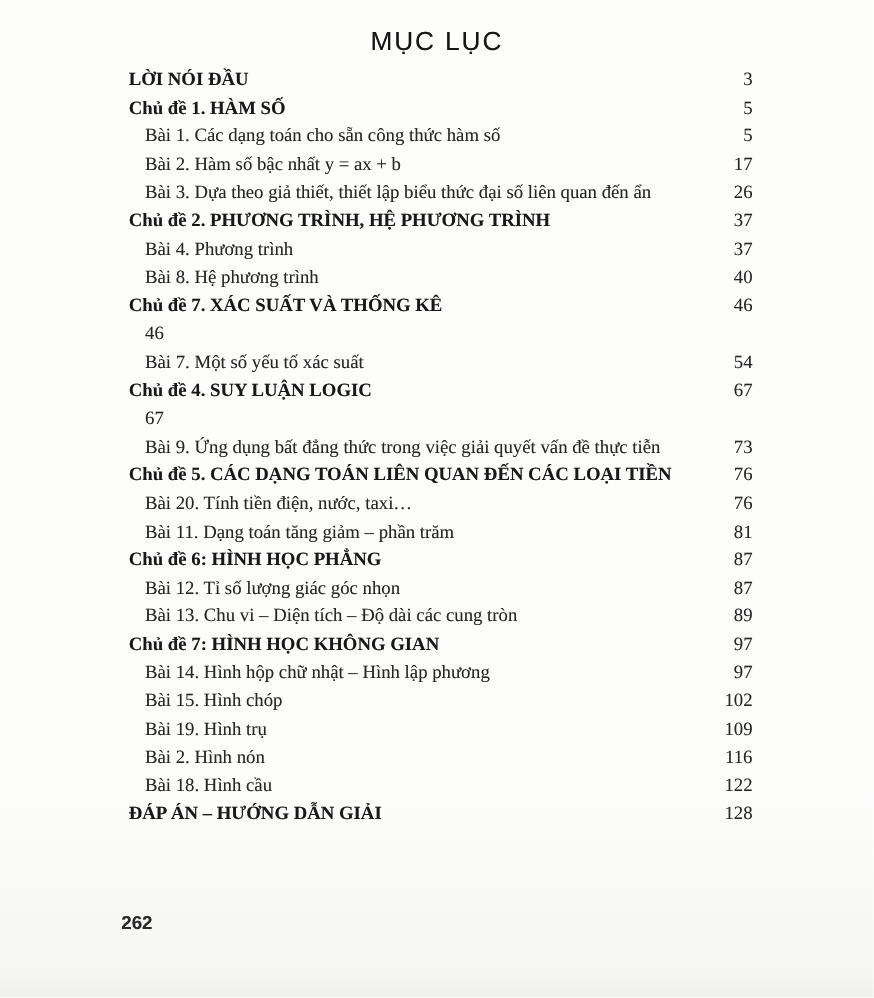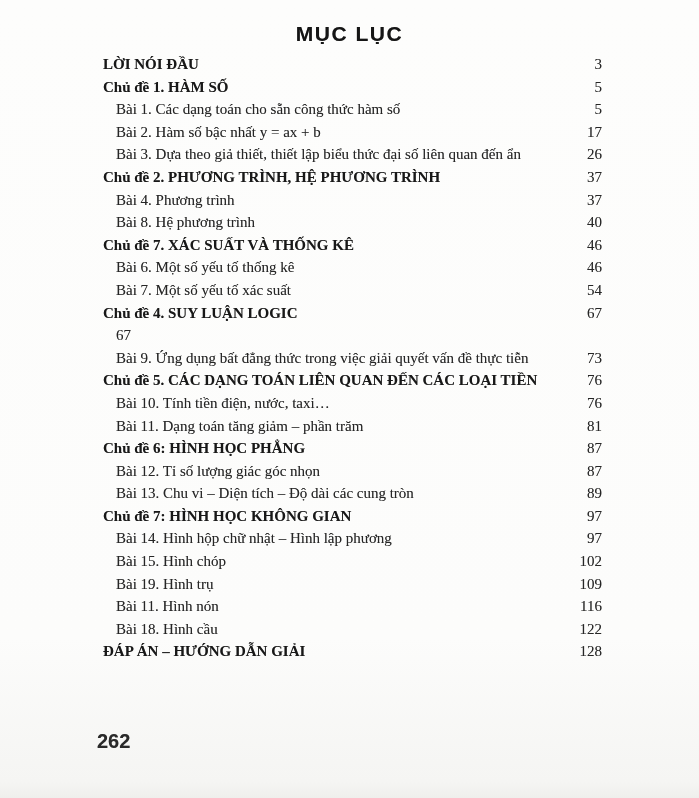--- a/index.html
+++ b/index.html
@@ -16,21 +16,21 @@
     font-family: "Liberation Serif", serif;
     color: #222222;
   }
   .page-title {
     position: absolute;
     top: 22px;
     left: 0;
     width: 100%;
     text-align: center;
     font-family: "Liberation Sans", sans-serif;
-    font-weight: bold;
+    font-weight: normal;
     font-size: 21px;
     letter-spacing: 1.5px;
     color: #151515;
     text-shadow: 0 0 0.5px rgba(0,0,0,0.45);
   }
   .toc-list {
     position: absolute;
     top: 56px;
     left: 103px;
     width: 499px; 
@@ -59,21 +59,21 @@
     font-weight: normal;
     color: #262626;
     text-shadow: 0 0 0.4px rgba(0,0,0,0.25);
   }
   .footer-page-number {
     position: absolute;
     left: 97px;
     top: 730px;
     font-family: "Liberation Sans", sans-serif;
     font-weight: bold;
-    font-size: 20px;
+    font-size: 15px;
     color: #2a2a2a;
     text-shadow: 0 0 0.4px rgba(0,0,0,0.35);
   }
 </style>
 </head>
 <body>
 
 <div class="page">
 
   <div class="page-title">MỤC LỤC</div>
@@ -118,21 +118,20 @@
     <span class="label">Bài 8. Hệ phương trình</span>
     <span class="num">40</span>
   </div>
 
   <div class="row heading">
     <span class="label">Chủ đề 7. XÁC SUẤT VÀ THỐNG KÊ</span>
     <span class="num">46</span>
   </div>
 
   <div class="row item">
-    <span class="label">Bài 6. Một số yếu tố thống kê</span>
     <span class="num">46</span>
   </div>
 
   <div class="row item">
     <span class="label">Bài 7. Một số yếu tố xác suất</span>
     <span class="num">54</span>
   </div>
 
   <div class="row heading">
     <span class="label">Chủ đề 4. SUY LUẬN LOGIC</span>
@@ -147,21 +146,21 @@
     <span class="label">Bài 9. Ứng dụng bất đẳng thức trong việc giải quyết vấn đề thực tiễn</span>
     <span class="num">73</span>
   </div>
 
   <div class="row heading">
     <span class="label">Chủ đề 5. CÁC DẠNG TOÁN LIÊN QUAN ĐẾN CÁC LOẠI TIỀN</span>
     <span class="num">76</span>
   </div>
 
   <div class="row item">
-    <span class="label">Bài 10. Tính tiền điện, nước, taxi…</span>
+    <span class="label">Bài 20. Tính tiền điện, nước, taxi…</span>
     <span class="num">76</span>
   </div>
 
   <div class="row item">
     <span class="label">Bài 11. Dạng toán tăng giảm – phần trăm</span>
     <span class="num">81</span>
   </div>
 
   <div class="row heading">
     <span class="label">Chủ đề 6: HÌNH HỌC PHẲNG</span>
@@ -192,21 +191,21 @@
     <span class="label">Bài 15. Hình chóp</span>
     <span class="num">102</span>
   </div>
 
   <div class="row item">
     <span class="label">Bài 19. Hình trụ</span>
     <span class="num">109</span>
   </div>
 
   <div class="row item">
-    <span class="label">Bài 11. Hình nón</span>
+    <span class="label">Bài 2. Hình nón</span>
     <span class="num">116</span>
   </div>
 
   <div class="row item">
     <span class="label">Bài 18. Hình cầu</span>
     <span class="num">122</span>
   </div>
 
   <div class="row heading">
     <span class="label">ĐÁP ÁN – HƯỚNG DẪN GIẢI</span>

